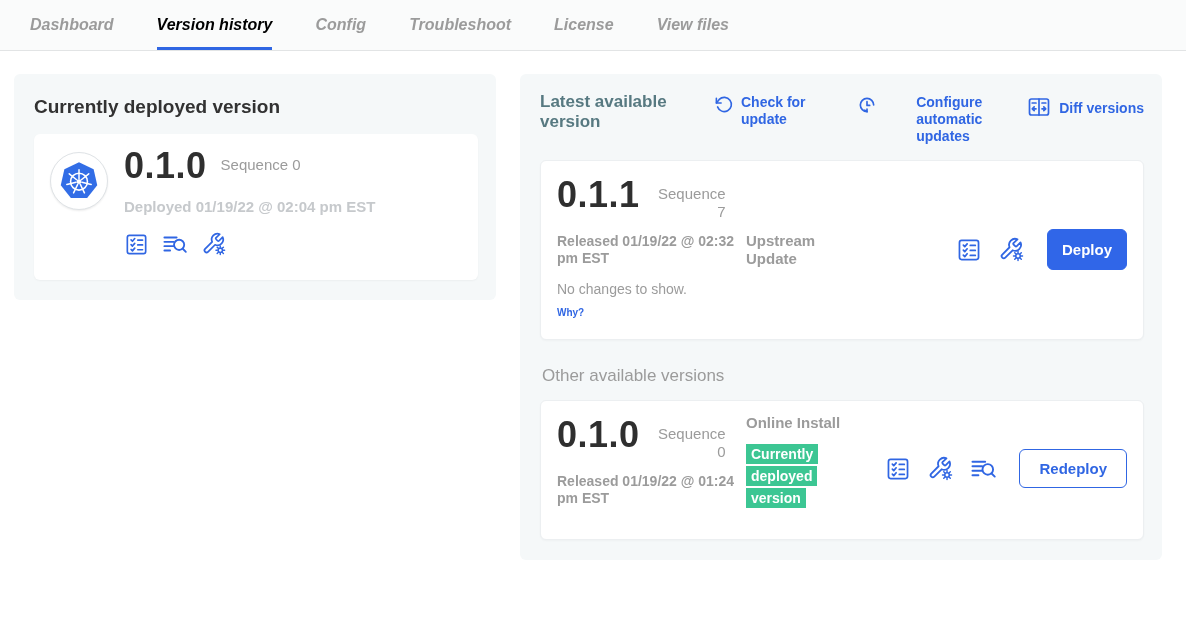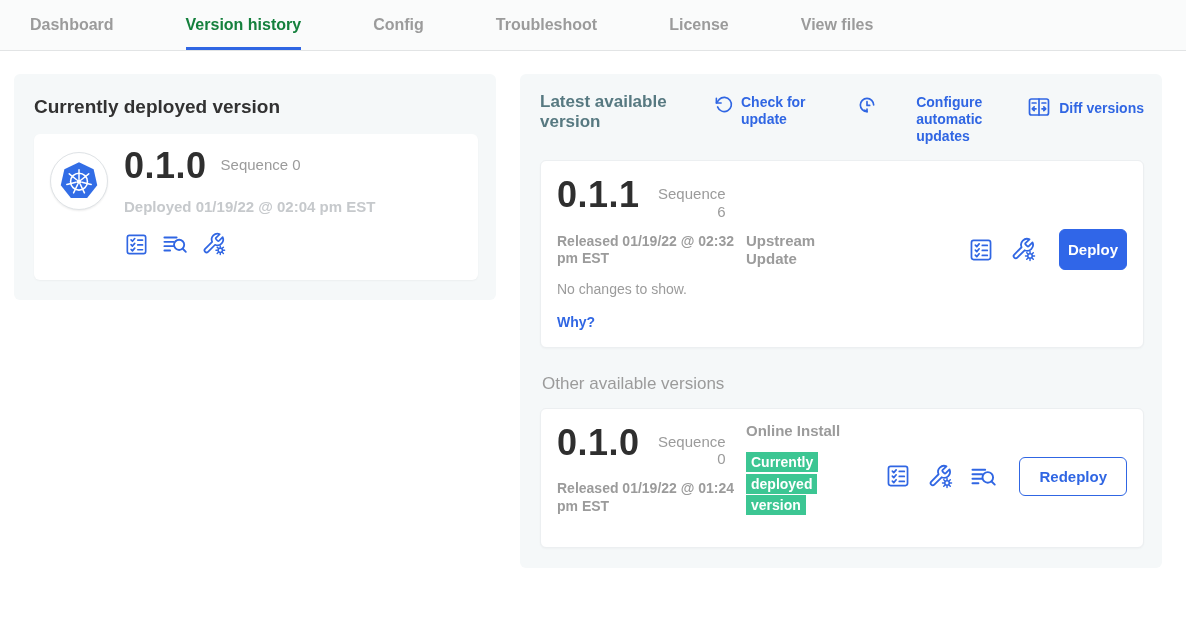--- a/index.html
+++ b/index.html
@@ -1,22 +1,22 @@
 <!DOCTYPE html>
 <html><head>
 <meta charset="utf-8">
 <style>
   * { margin:0; padding:0; box-sizing:border-box; }
   html,body { width:1186px; height:640px; background:#fff; font-family:"Liberation Sans", sans-serif; color:#323232; overflow:hidden; }
 
   
   .topnav { background:#fafbfb; border-bottom:1px solid #e2e4e5; padding:16px 0 0 30px; }
-  .tabrow { display:flex; gap:72px; align-items:flex-start; }
+  .tabrow { display:flex; gap:43px; align-items:flex-start;font-style:italic; }
   .tab { font-size:16px; font-weight:600; color:#9b9b9b; padding-bottom:13px; cursor:pointer; white-space:nowrap; }
-  .tab.active { color:#15803d; font-weight:700; border-bottom:3px solid #3066e3; }
+  .tab.active { color:#000000; font-weight:700; border-bottom:3px solid #3066e3; }
   .tabrow2 { padding:7px 0 15px 48px; }
   .tab2 { font-size:16px; font-weight:600; color:#9b9b9b; cursor:pointer; display:inline-block; }
 
   
   .main { display:flex; align-items:flex-start; gap:24px; padding:23px 24px 0 14px; }
   .panel { background:#f5f8f9; border-radius:6px; }
   .panel-left { width:482px; padding:18px 18px 20px 20px; }
   .panel-right { width:642px; padding:18px 18px 20px 20px; }
 
   
@@ -43,25 +43,25 @@
 
   
   .vcard { background:#fff; border:1px solid #eceff1; border-radius:6px; box-shadow:0 1px 2px rgba(0,0,0,.03); position:relative; padding:16px; }
   .vcard.latest { min-height:180px; }
   .vcard.other { min-height:140px; }
   .vc-released { width:180px; font-size:14px; font-weight:700; color:#9b9b9b; line-height:1.25; margin-top:13px; }
   .vc-source { position:absolute; left:205px; font-size:15px; font-weight:700; color:#9b9b9b; line-height:1.2; width:105px; }
   .vcard.latest .vc-source { top:71px; }
   .vcard.other .vc-source { top:13px; }
   .nochanges { font-size:14px; color:#9b9b9b; margin-top:13px; }
-  .whylink { font-size:14px; font-weight:700; color:#3066e3; margin-top:17px; cursor:pointer; display:inline-block; }
+  .whylink { font-size:10px; font-weight:700; color:#3066e3; margin-top:10px; cursor:pointer; display:inline-block; }
   .vc-actions { position:absolute; right:16px; display:flex; align-items:center; gap:16px; color:#3066e3; }
   .vcard.latest .vc-actions { top:68px; }
   .vcard.other .vc-actions { top:48px; }
-  .btn { font-family:inherit; font-size:15px; font-weight:700; border-radius:6px; cursor:pointer; padding:11px 8px; margin-left:6px; }
+  .btn { font-family:inherit; font-size:15px; font-weight:700; border-radius:6px; cursor:pointer; padding:11px 14px; margin-left:6px; }
   .btn.primary { background:#3066e8; color:#fff; border:1px solid #3066e8; }
   .btn.outline { background:#fff; color:#3066e3; border:1.5px solid #3066e3; padding:10px 19px; }
 
   .other-title { font-size:17px; font-weight:500; color:#9b9b9b; margin:26px 0 14px 2px; }
 
   .dep-badge-wrap { margin-top:12px; width:80px; }
   .dep-badge { display:inline; background:#3cc693; color:#fff; font-size:14px; font-weight:700; line-height:1.55; padding:2px 5px; -webkit-box-decoration-break:clone; box-decoration-break:clone; }
 </style>
 </head>
 <body>
@@ -198,21 +198,21 @@
               <use href="#i-diff"></use>
             </svg>
         </span>
         <span>Diff versions</span>
       </div>
     </div>
 
     <div class="vcard latest">
       <div class="verrow">
         <span class="bigver">0.1.1</span>
-        <span class="seq narrow">Sequence 6</span>
+        <span class="seq narrow">Sequence 7</span>
       </div>
       <div class="vc-released">Released 01/19/22 @ 02:32 pm EST</div>
       <div class="vc-source">Upstream Update</div>
       <div class="nochanges">No changes to show.</div>
       <div class="whylink">Why?</div>
       <div class="vc-actions">
         <span class="icon-btn">
           <svg width="26" height="26" viewBox="0 0 24 24">
               <use href="#i-checklist"></use>
             </svg>

